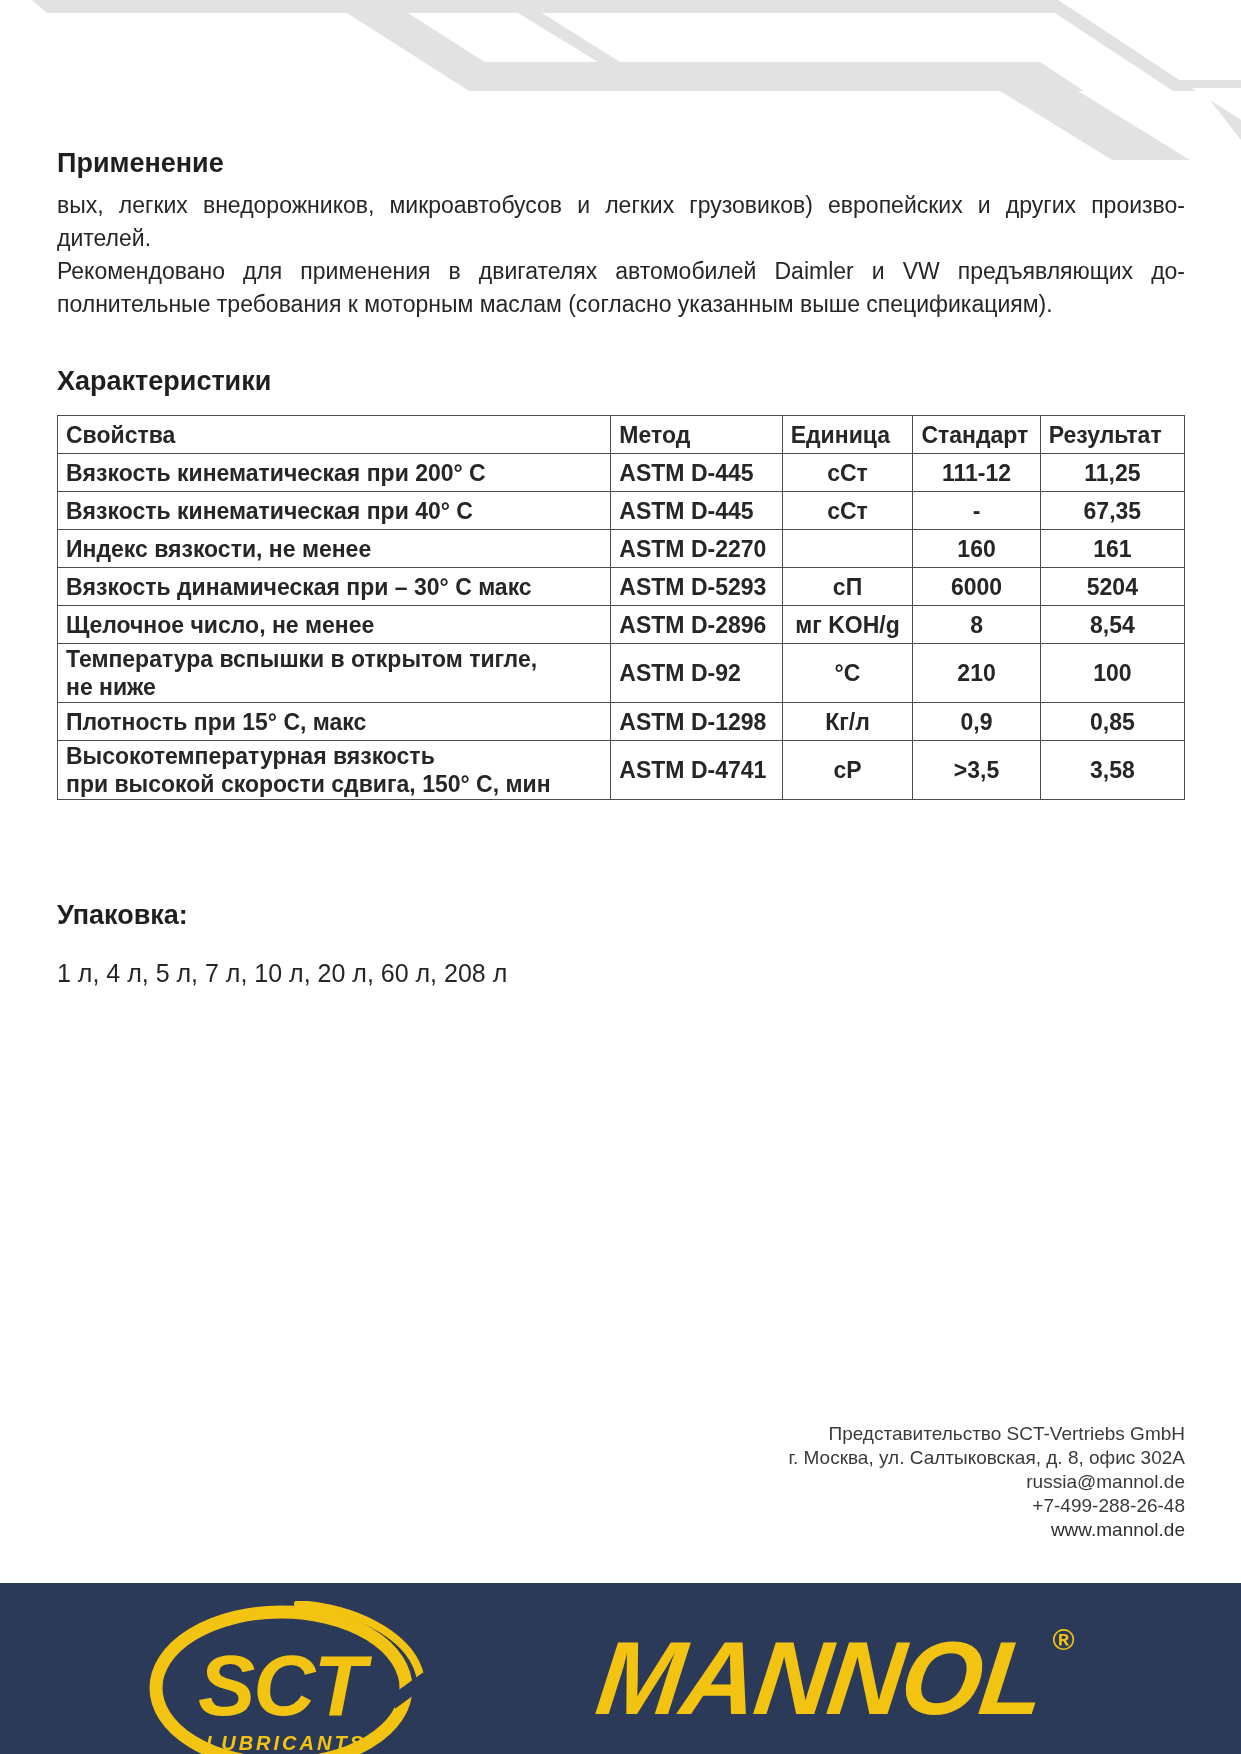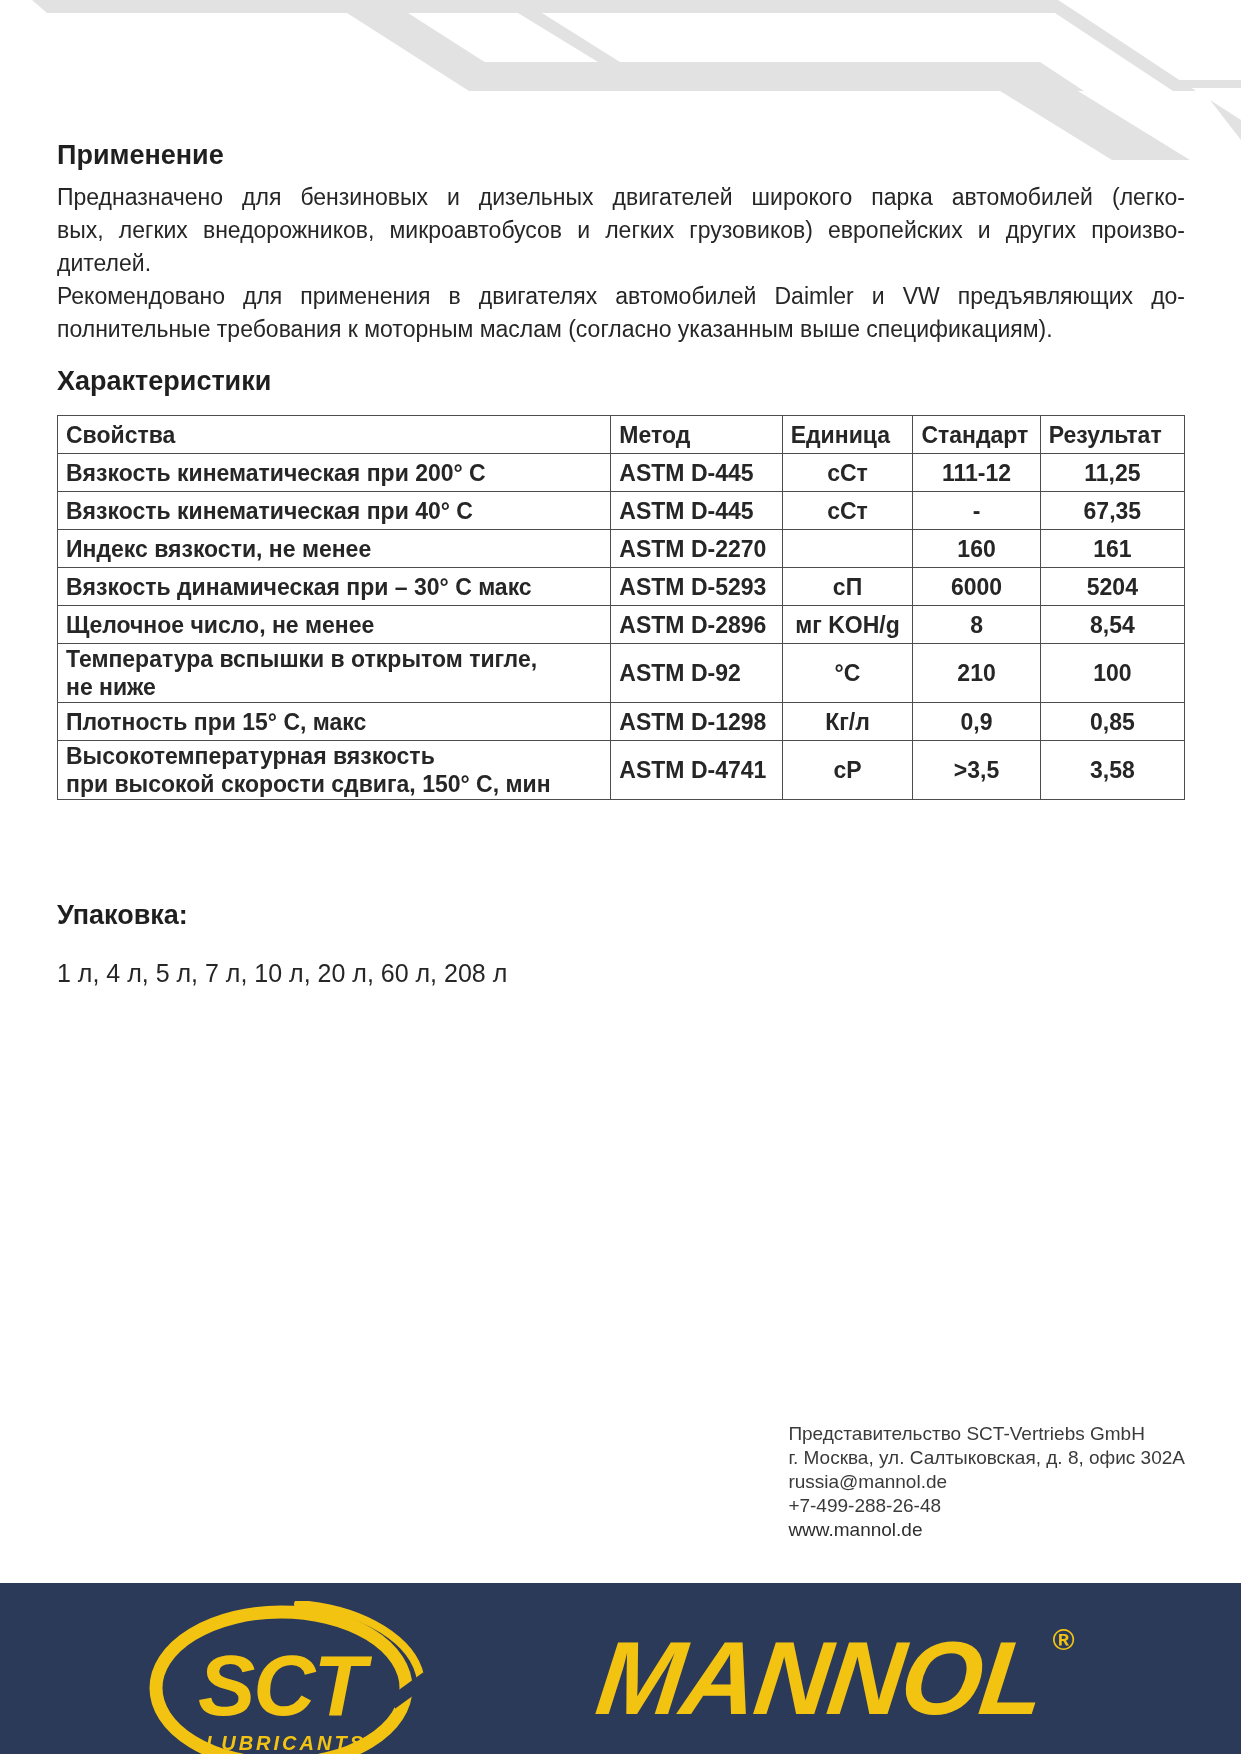--- a/index.html
+++ b/index.html
@@ -11,40 +11,40 @@
   }
   html,body{margin:0;padding:0;}
   body{
     width:1241px;height:1754px;position:relative;background:#ffffff;
     font-family:"Liberation Sans", sans-serif;color:var(--text);overflow:hidden;
   }
   
   .top-art{position:absolute;top:0;left:0;width:1241px;height:160px;}
   .top-art polygon{fill:var(--art-gray);}
   
-  .applications{position:absolute;left:57px;right:56px;top:140px;}
+  .applications{position:absolute;left:57px;right:56px;top:148px;}
   .section-title{font-size:27px;font-weight:bold;color:#1f1f1f;margin:0 0 10px 0;}
   .pline{font-size:23px;line-height:33px;white-space:nowrap;text-align:justify;text-align-last:justify;}
   .pline.end{text-align-last:left;}
   
   .characteristics{position:absolute;left:57px;right:56px;top:366px;}
   .characteristics .section-title{margin-bottom:18px;}
   table.spec{width:100%;border-collapse:collapse;border:1px solid var(--border);table-layout:fixed;margin-top:2px;}
   table.spec th, table.spec td{
     border:1px solid var(--border);font-size:23px;font-weight:bold;
     line-height:28px;height:35px;padding:1px 4px;text-align:center;vertical-align:middle;color:var(--text);
   }
   table.spec th{text-align:left;padding-left:8px;}
   table.spec td.prop{text-align:left;padding-left:8px;white-space:pre-line;}
   table.spec td.method{text-align:left;padding-left:8px;}
   
   .packaging{position:absolute;left:57px;right:56px;top:900px;}
   .packaging .sizes{font-size:25px;margin-top:28px;}
   
-  .footer-contact{position:absolute;right:56px;top:1422px;text-align:left;font-size:19px;line-height:24px;color:#3a3a3a;}
+  .footer-contact{position:absolute;right:56px;top:1422px;text-align:right;font-size:19px;line-height:24px;color:#3a3a3a;}
   .footer-contact .site{font-weight:normal;color:#2e2e2e;}
   
   .bottom-bar{position:absolute;left:0;top:1543px;width:1241px;height:185px;background:var(--navy);margin-top:40px;}
   .sct-logo{position:absolute;left:138px;top:18px;width:286px;height:174px;}
   .mannol-wordmark{
     position:absolute;left:598px;top:38px;display:flex;align-items:flex-start;color:var(--yellow);
   }
   .mannol-text{
     font-size:104px;font-weight:bold;font-style:italic;letter-spacing:-2px;
     transform:skewX(-7deg);display:inline-block;line-height:1.1;
@@ -61,21 +61,20 @@
   <polygon points="518,13 542,13 620,62 598,62"></polygon>
   <polygon points="1055,13 1078,13 1196,91 1173,91"></polygon>
   <polygon points="1173,80 1241,80 1241,88 1180,88"></polygon>
   <polygon points="1000,91 1078,91 1190,160 1112,160"></polygon>
   <polygon points="1210,100 1241,120 1241,140"></polygon>
 </svg>
 
 <section class="applications">
   <h1 class="section-title">Применение</h1>
   <div>
-    <div class="pline">Предназначено для бензиновых и дизельных двигателей широкого парка автомобилей (легко-</div>
     <div class="pline">вых, легких внедорожников, микроавтобусов и легких грузовиков) европейских и других произво-</div>
     <div class="pline end">дителей.</div>
   </div>
   <div>
     <div class="pline">Рекомендовано для применения в двигателях автомобилей Daimler и VW предъявляющих до-</div>
     <div class="pline end">полнительные требования к моторным маслам (согласно указанным выше спецификациям).</div>
   </div>
 </section>
 
 <section class="characteristics">

